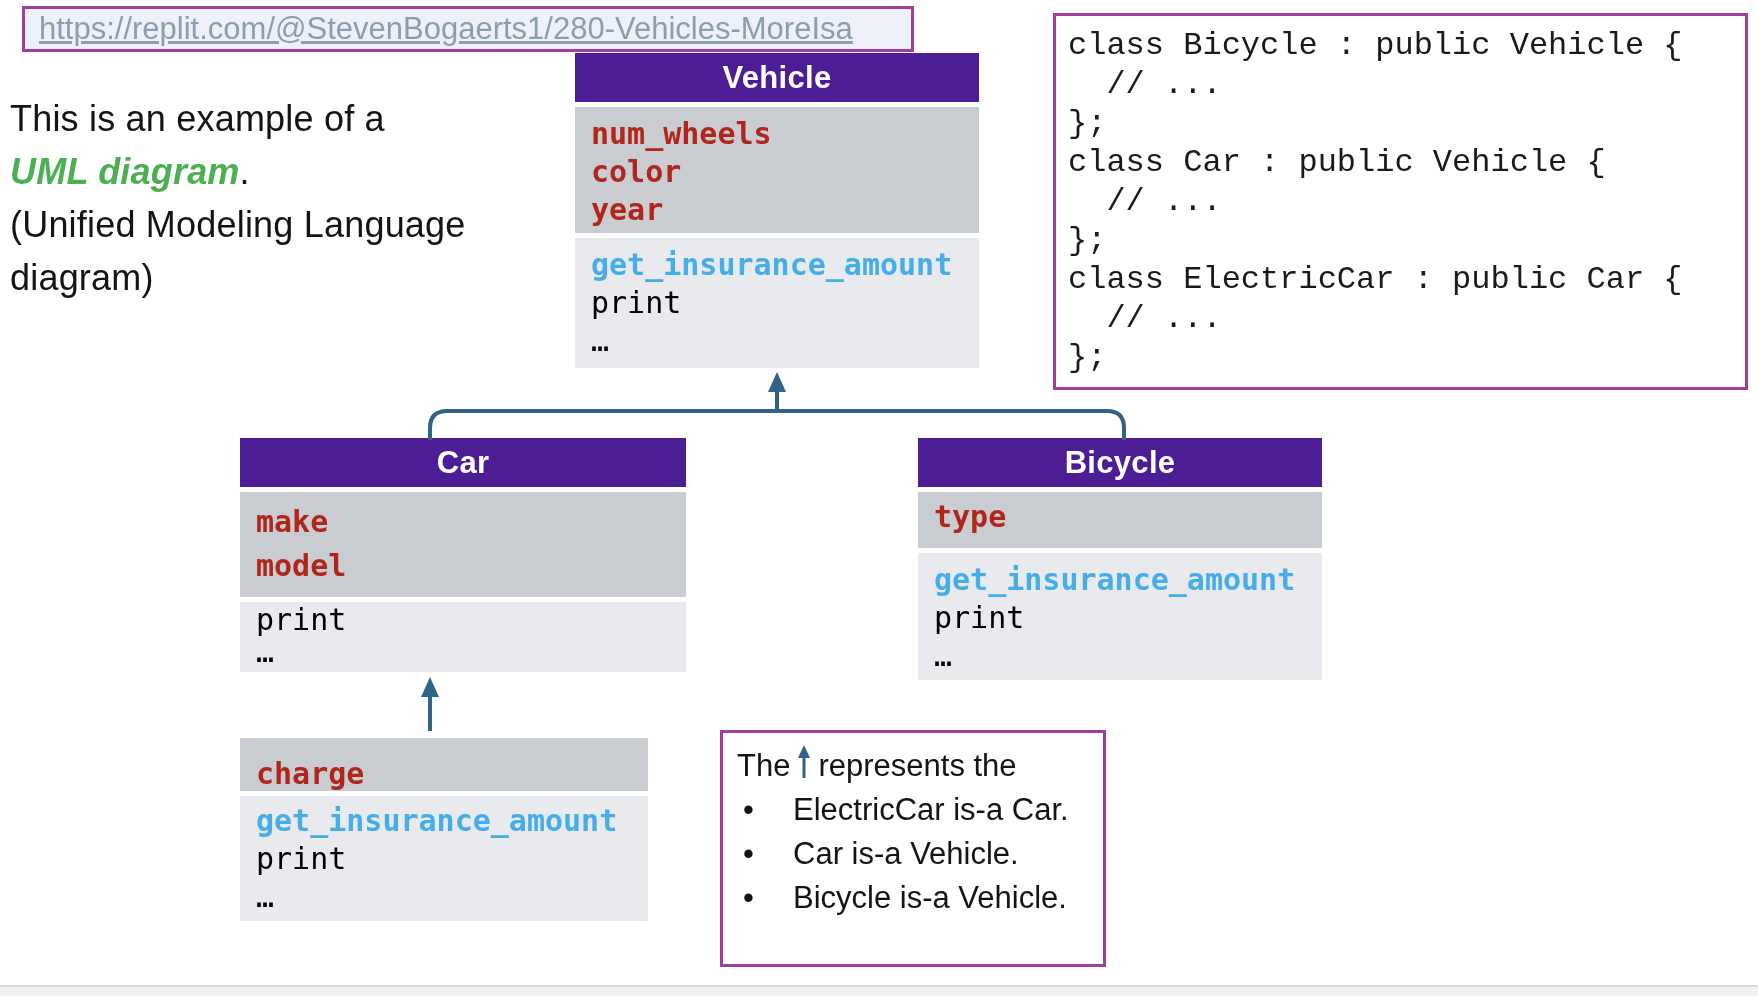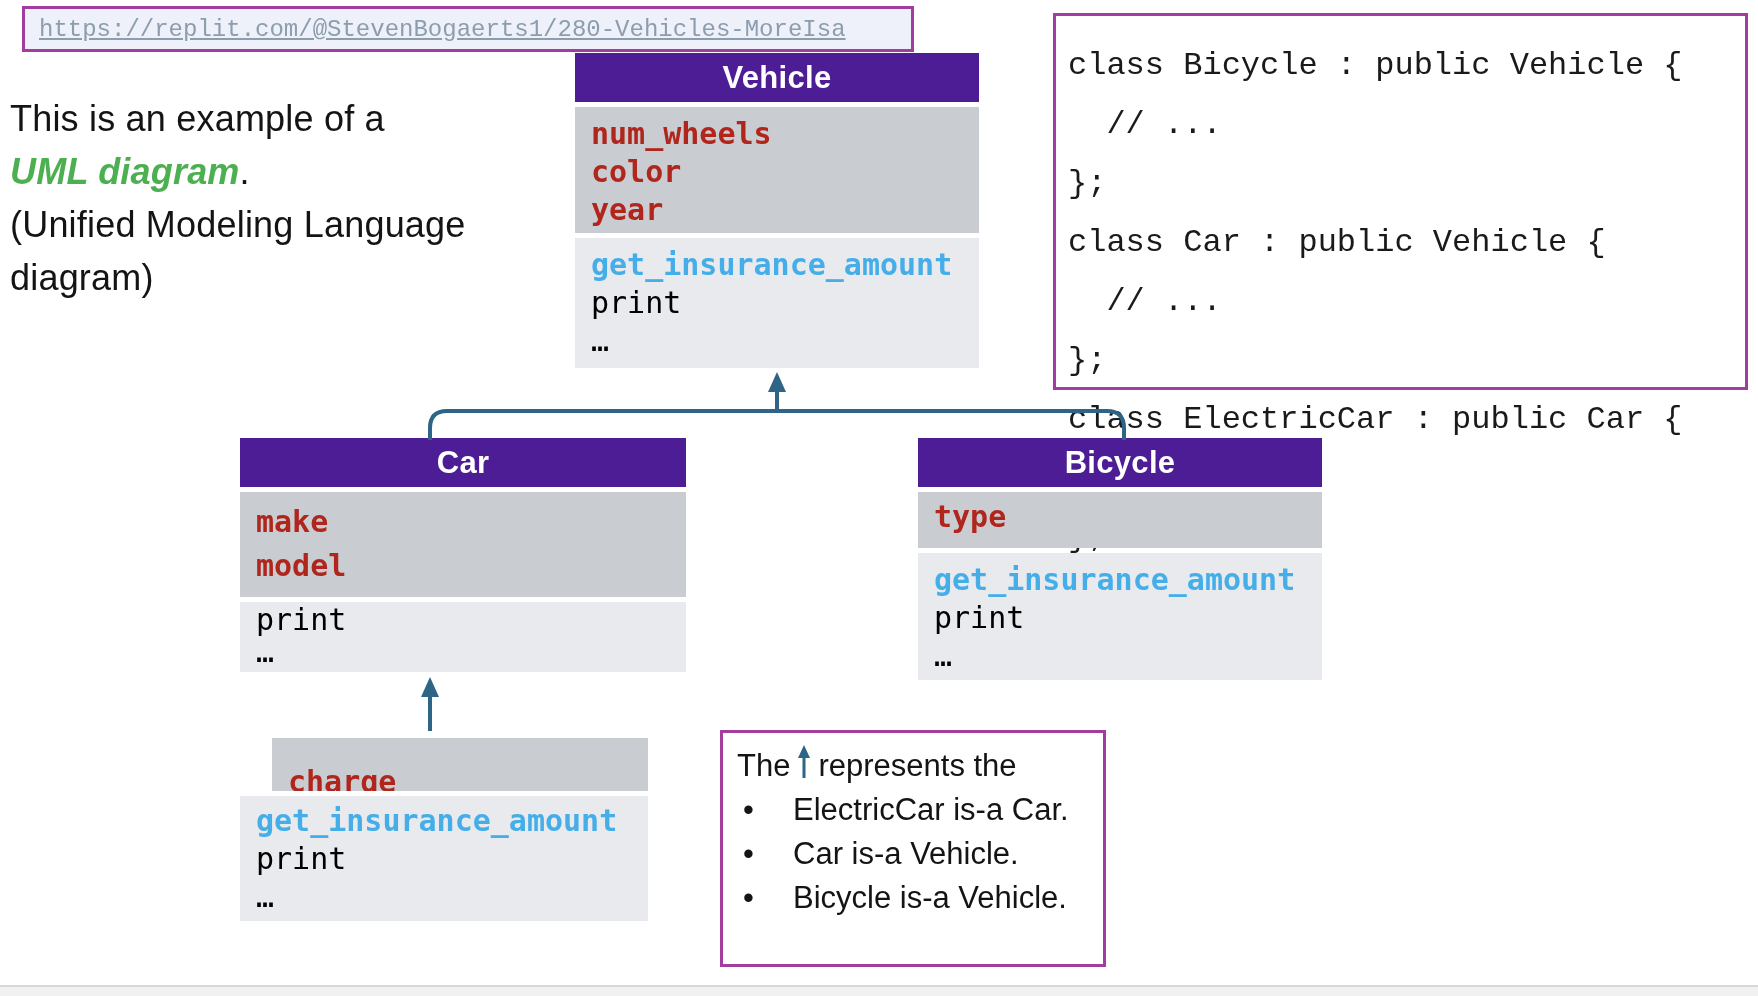--- a/index.html
+++ b/index.html
@@ -8,40 +8,40 @@
     font-family:"Liberation Sans", sans-serif; overflow:hidden; color:#111;
   }
 
   
   .url-box {
     position:absolute; left:22px; top:6px; width:872px; height:40px;
     border:3px solid #A23C9E; background:#EEF1FA;
     display:flex; align-items:center; padding-left:14px;
   }
   .url-box a {
-    font-size:24px; color:#8C9DAD; text-decoration:underline;
-    font-family:Liberation Mono, monospace; white-space:nowrap;
+    font-size:31px; color:#8C9DAD; text-decoration:underline;
+    font-family:Liberation Sans, sans-serif; white-space:nowrap;
   }
 
   
   .intro {
     position:absolute; left:10px; top:92px; font-size:36px; line-height:53px;
     color:#141414; letter-spacing:0.2px;
   }
   .intro .green { color:#4CAF50; font-weight:bold; font-style:italic; }
 
   
   .code-box {
     position:absolute; left:1053px; top:13px; width:695px; height:377px;
     border:3px solid #A23C9E; background:#ffffff; box-sizing:border-box;
     padding:10px 0 0 12px;
   }
   .code-line {
     font-family:"Liberation Mono", monospace; font-size:32px; line-height:39px;
-    white-space:pre; color:#1a1a1a;margin-top:20px;
+    white-space:pre; color:#1a1a1a;
   }
 
   
   .uml { position:absolute; }
   .uml .hdr {
     background:#4c1d95; color:#ffffff; font-weight:bold; font-size:31px;
     height:49px; line-height:50px; text-align:center; letter-spacing:0.3px;
   }
   .uml .sec { margin-top:5px; padding-left:16px; box-sizing:border-box; overflow:hidden; }
   .uml .attrs { background:#C9CDD2; }
@@ -56,21 +56,21 @@
 
   
   .v-attrs { height:126px; padding-top:8px; }
   .v-meths { height:130px; padding-top:8px; }
   .c-attrs { height:105px; padding-top:8px; }
   .c-attrs .row { line-height:44px; }
   .c-meths { height:70px;  padding-top:2px; }
   .c-meths .row { line-height:32px; }
   .b-attrs { height:56px;  padding-top:6px; }
   .b-meths { height:127px; padding-top:8px; }
-  .e-attrs { height:53px;  padding-top:25px;margin-left:32px; }
+  .e-attrs { height:53px;  padding-top:17px; }
   .e-meths { height:125px; padding-top:6px; }
 
   
   .overlay { position:absolute; left:0; top:0; pointer-events:none; }
 
   
   .isa-box {
     position:absolute; left:720px; top:730px; width:386px; height:237px;
     border:3px solid #A23C9E; background:#ffffff; box-sizing:border-box;
     padding:9px 0 0 14px; font-size:31px; line-height:44px; color:#141414;

